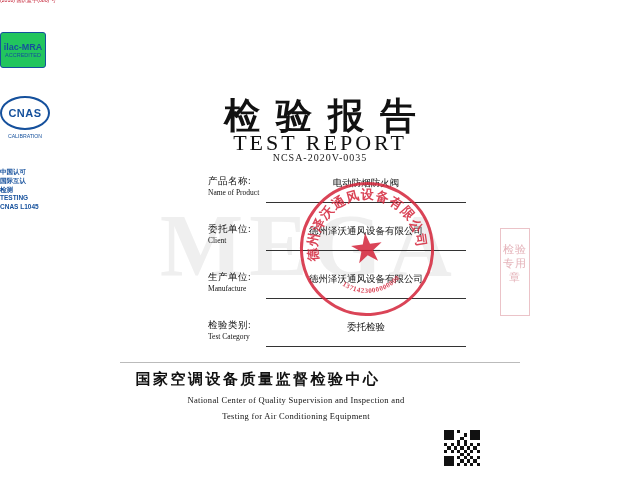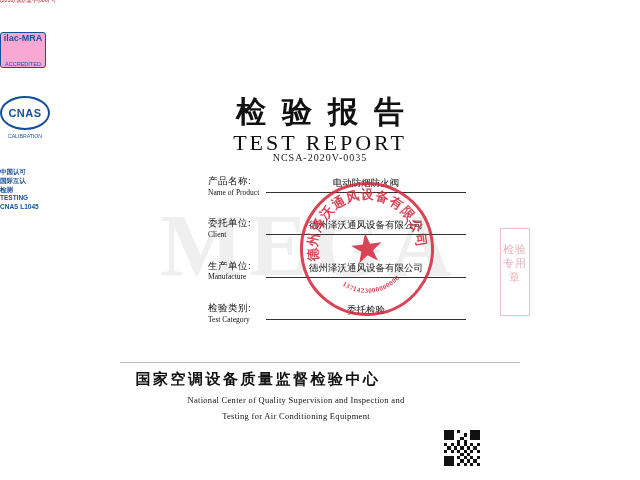--- a/index.html
+++ b/index.html
@@ -36,22 +36,22 @@
     display:flex;align-items:center;justify-content:center;
     font-size:15px;font-weight:bold;margin:0 auto;
     font-family:"Liberation Serif", serif;
   }
   .submark{font-size:5.2px;margin-top:4px;color:#c0152a;white-space:nowrap;
     font-family:"Liberation Sans", sans-serif;}
 
   
   .ilac{
     width:44px;height:34px;border:1.5px solid #15509c;border-radius:3px;
-    display:flex;flex-direction:column;align-items:center;justify-content:space-between;
-    color:#15509c;background:#f9a8d4;
+    display:flex;flex-direction:column;align-items:center;justify-content:center;
+    color:#15509c;background:#22c55e;
   }
   .ilac .big{font-size:9px;font-weight:bold;font-family:"Liberation Sans", sans-serif;}
   .ilac .small{font-size:5.5px;font-family:"Liberation Sans", sans-serif;}
 
   .cnas-wrap{display:flex;flex-direction:column;align-items:center;}
   .cnas-oval{
     width:46px;height:30px;border:2px solid #15509c;border-radius:50%;
     display:flex;align-items:center;justify-content:center;
     color:#15509c;font-size:11px;font-weight:bold;letter-spacing:.5px;
     font-family:"Liberation Sans", sans-serif;
@@ -61,21 +61,21 @@
 
   .cnas-text{
     text-align:left;color:#15509c;font-size:6.5px;line-height:1.35;
     font-family:"Liberation Sans", sans-serif;font-weight:bold;
     padding-top:1px;
   }
 
   
   .title-cn{
     position:absolute;top:92px;left:0;width:640px;text-align:center;
-    font-size:30px;letter-spacing:16px;text-indent:16px;font-weight:bold;
+    font-size:36px;letter-spacing:16px;text-indent:16px;font-weight:bold;
     color:#111;
   }
   .title-en{
     position:absolute;top:130px;left:0;width:640px;text-align:center;
     font-size:22px;letter-spacing:3px;color:#111;
     font-family:"Liberation Serif", serif;
   }
   .report-no{
     position:absolute;top:152px;left:0;width:640px;text-align:center;
     font-size:10px;letter-spacing:1px;color:#222;
@@ -96,21 +96,21 @@
     display:flex;align-items:flex-start;
     padding:0 0 0 208px;margin-bottom:21px;
     position:relative;
   }
   .f-label{width:58px;flex:0 0 58px;line-height:1.25;}
   .f-label .cn{font-size:9.5px;color:#111;letter-spacing:.5px;white-space:nowrap;}
   .f-label .en{font-size:7.5px;color:#111;white-space:nowrap;}
   .f-value{
     flex:0 0 200px;width:200px;border-bottom:1px solid #333;
     text-align:center;font-size:9.5px;color:#111;
-    padding-bottom:2px;height:14px;line-height:14px;
+    padding-bottom:12px;height:14px;line-height:14px;
   }
 
   
   .seal{
     position:absolute;top:182px;left:300px;width:128px;height:128px;
     border:3px solid #d4243a;border-radius:50%;
     opacity:.85;
     transform:rotate(-7deg);
   }
   .seal .star{

